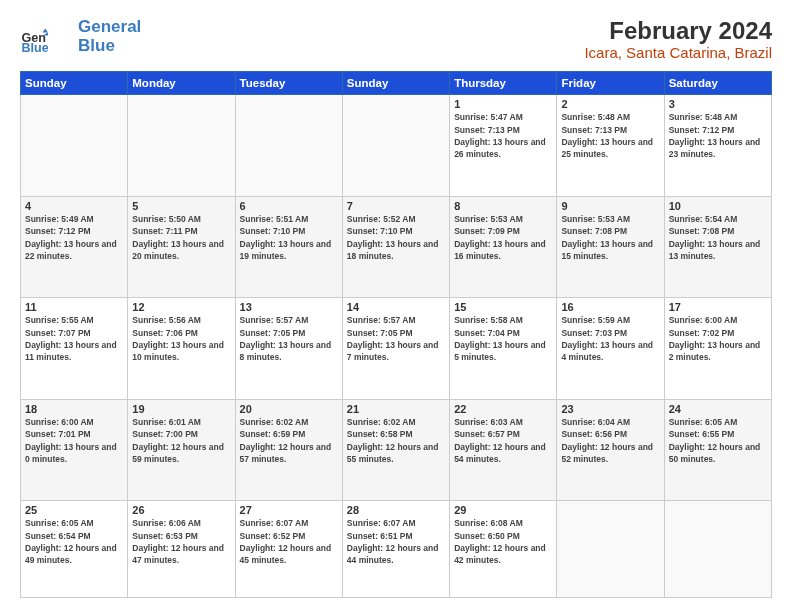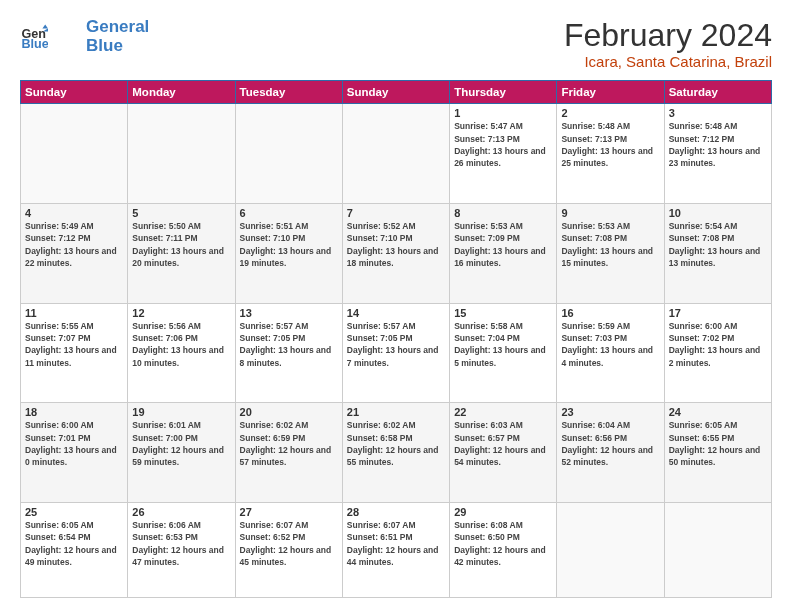--- a/index.html
+++ b/index.html
@@ -18,60 +18,60 @@
       flex-direction: column;
     }
     .header {
       display: flex;
       justify-content: space-between;
       align-items: flex-start;
       margin-bottom: 10px;
     }
     .logo {
       display: flex;
-      align-items: center;
-      gap: 8px;
+      align-items: flex-end;
+      gap: 0;
     }
     .logo-text {
       font-size: 17px;
       font-weight: bold;
       color: #333;
       line-height: 1.1;
     }
     .logo-text span {
       color: #3a7cc1;
       margin-left: 30px;
     }
     .logo-icon {
       width: 28px;
       height: 28px;
     }
     .title-block {
       text-align: right;
     }
     .month-title {
-      font-size: 32px;
-      font-weight: normal;
+      font-size: 24px;
+      font-weight: bold;
       color: #333;
       line-height: 1.1;
     }
     .location {
       font-size: 15px;
       color: #c2410c;
       font-weight: normal;
     }
     .calendar {
       flex: 1;
       border: 1px solid #ccc;
       border-collapse: collapse;
       width: 100%;
       table-layout: fixed;
     }
     .calendar th {
-      background: #be185d;
+      background: #1d4ed8;
       color: #fff;
       font-size: 11.5px;
       font-weight: bold;
       padding: 5px 4px;
       border: 1px solid #2d6aa8;
       text-align: left;
     }
     .calendar td {
       border: 1px solid #ccc;
       vertical-align: top;

